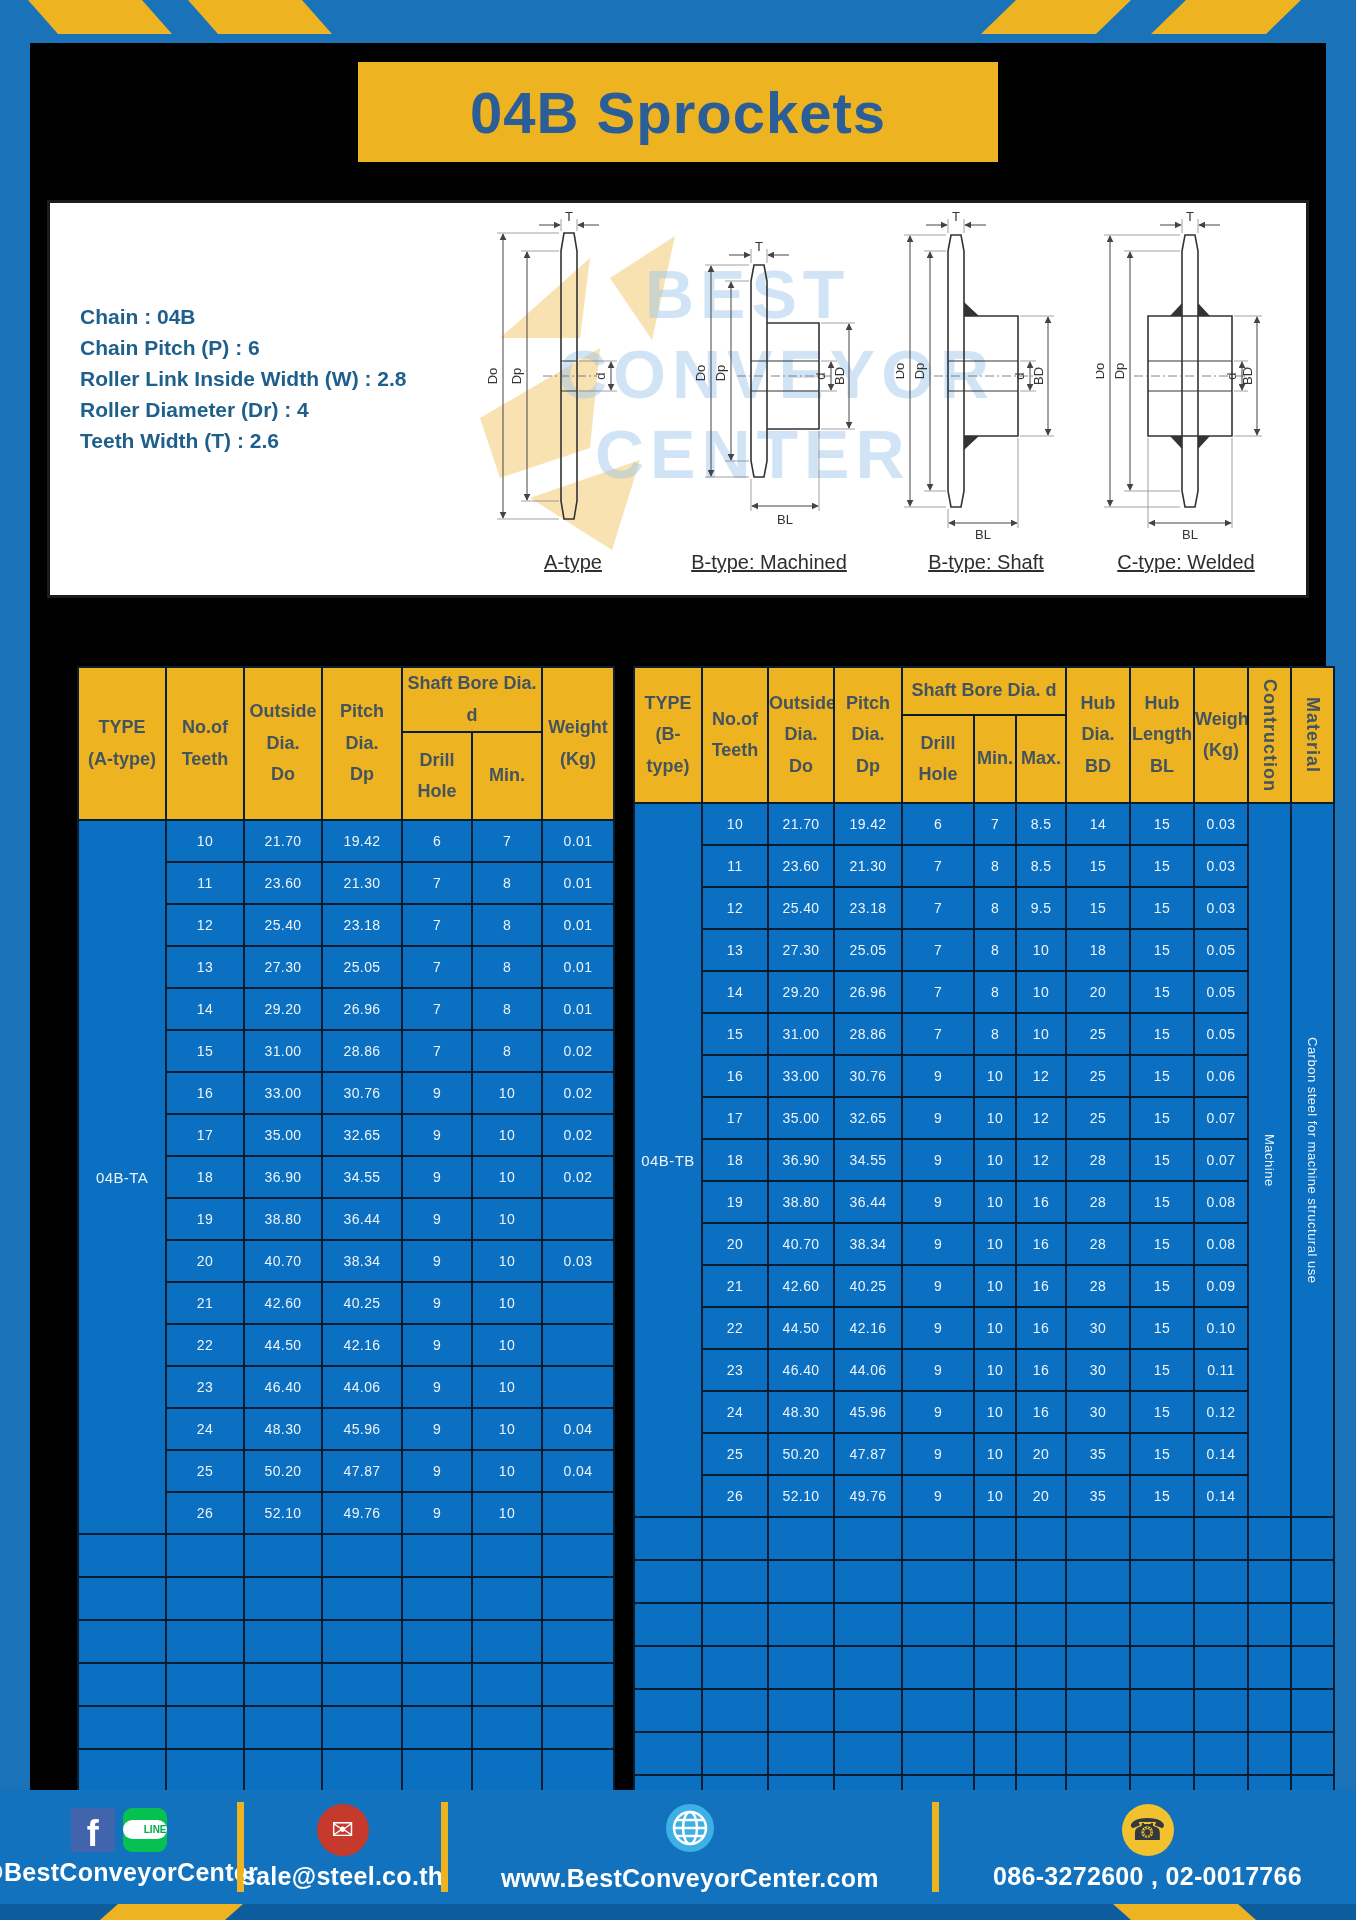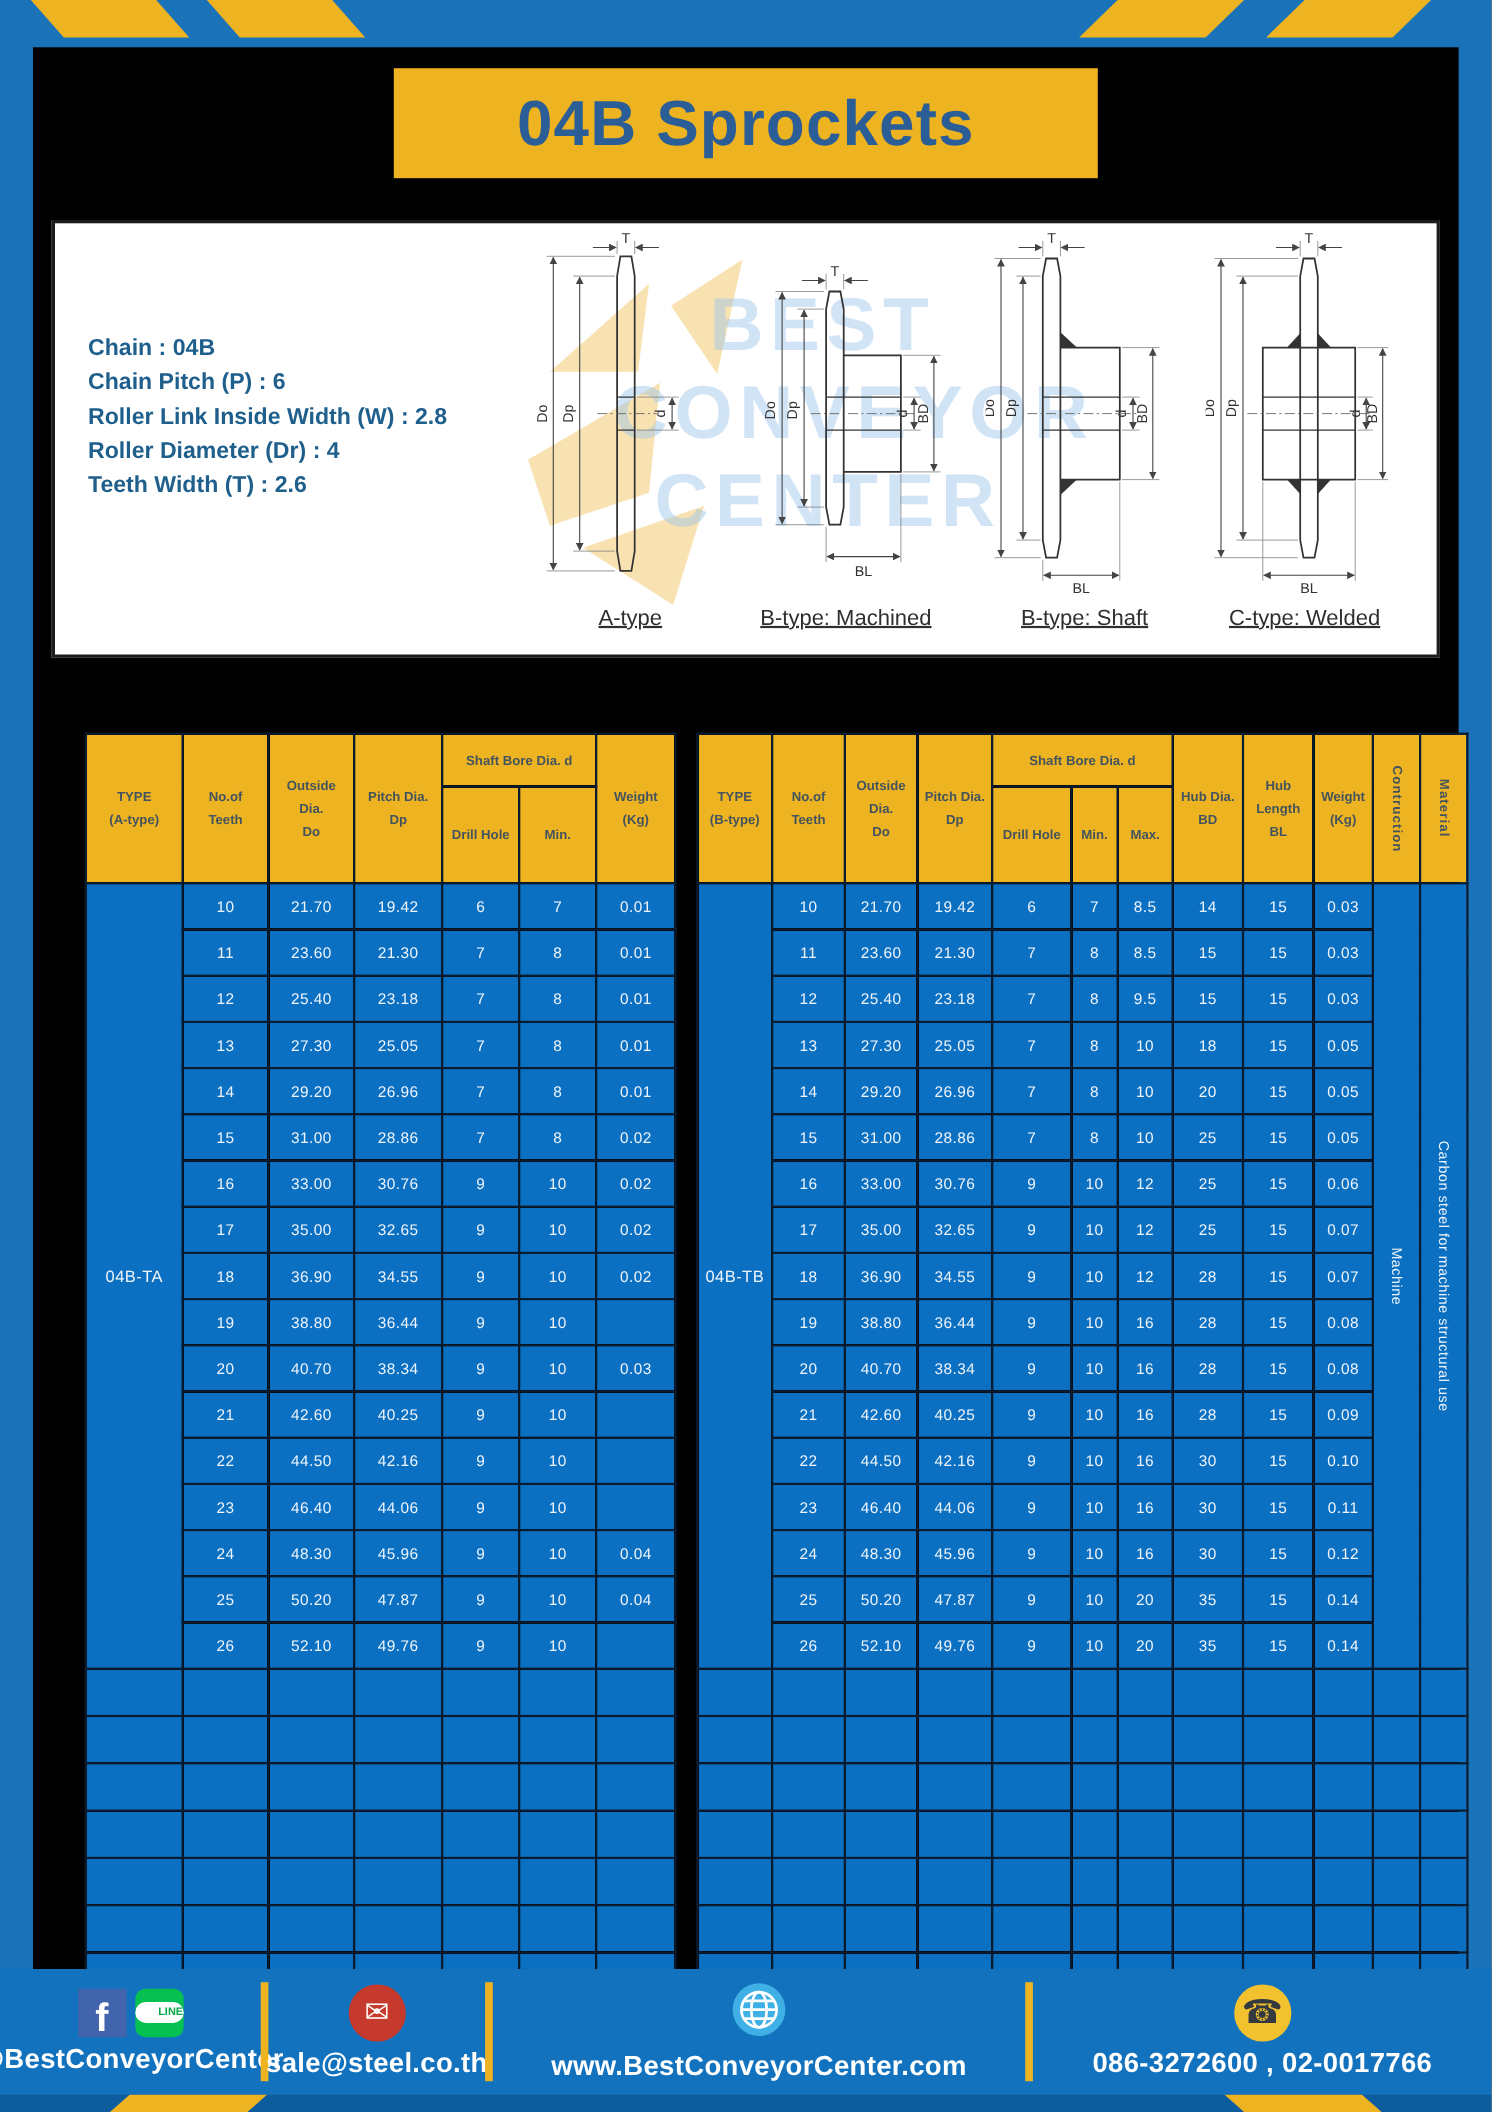--- a/index.html
+++ b/index.html
@@ -26,21 +26,21 @@
   .dim{stroke:#444;stroke-width:1}
   .ext{stroke:#7a7a7a;stroke-width:.7}
   .weld{fill:#333}
   .dtxt{font-size:13px;fill:#333;font-family:"Liberation Sans",sans-serif}
   .wm-txt{font-weight:bold;letter-spacing:6px;font-family:"Liberation Sans",sans-serif}
 
   table.tbl{position:absolute;border-collapse:collapse;table-layout:fixed;}
   table.tbl-left{left:47px;top:623px;width:536px;}
   table.tbl-right{left:603px;top:623px;width:700px;}
   .tbl th,.tbl td{border:2px solid var(--c-dark_border,#0a1c30);text-align:center;vertical-align:middle;padding:0;overflow:hidden;}
-  .tbl thead th{background:var(--c-yellow,#eeb320);color:var(--c-header_text,#44545e);font-size:12px;font-weight:bold;line-height:1.75;}
+  .tbl thead th{background:var(--c-yellow,#eeb320);color:var(--c-header_text,#44545e);font-size:18px;font-weight:bold;line-height:1.75;}
   .tbl thead tr.h1 th{height:46px;}
   .tbl thead tr.h2 th{height:86px;}
   .tbl tbody td{background:var(--c-table_blue,#0b70c2);color:#eef4fa;font-size:14px;height:40px;letter-spacing:.4px;}
   .tbl tbody tr.empty td{height:41px;}
   .tbl td.type-cell{font-size:15px;}
   .vhead{writing-mode:vertical-rl;font-size:14px;letter-spacing:1px;}
   .tbl td.vcell{writing-mode:vertical-rl;font-size:13px;letter-spacing:.5px;}
 
   .footer{position:absolute;left:0;top:1790px;width:1356px;height:114px;display:flex;align-items:center;
           background:var(--c-footer_blue,#1272bd);color:#fff;}

